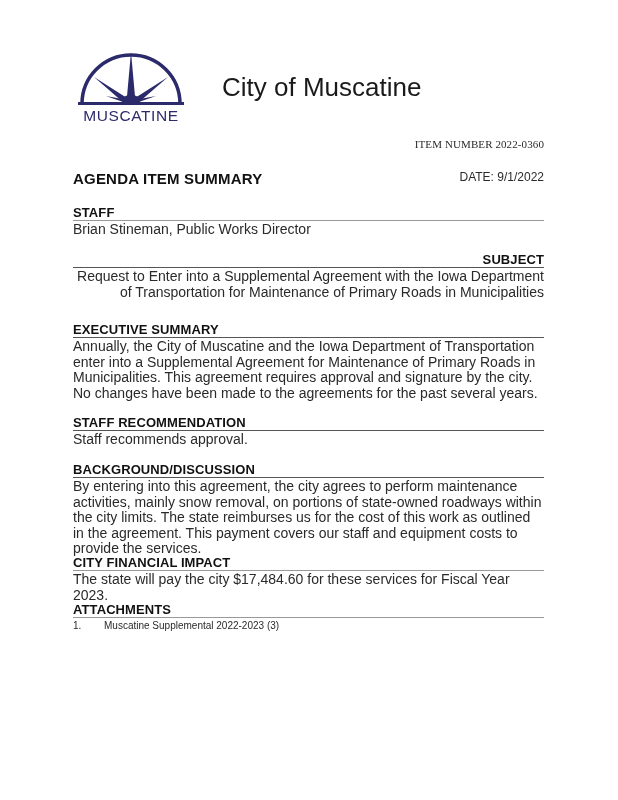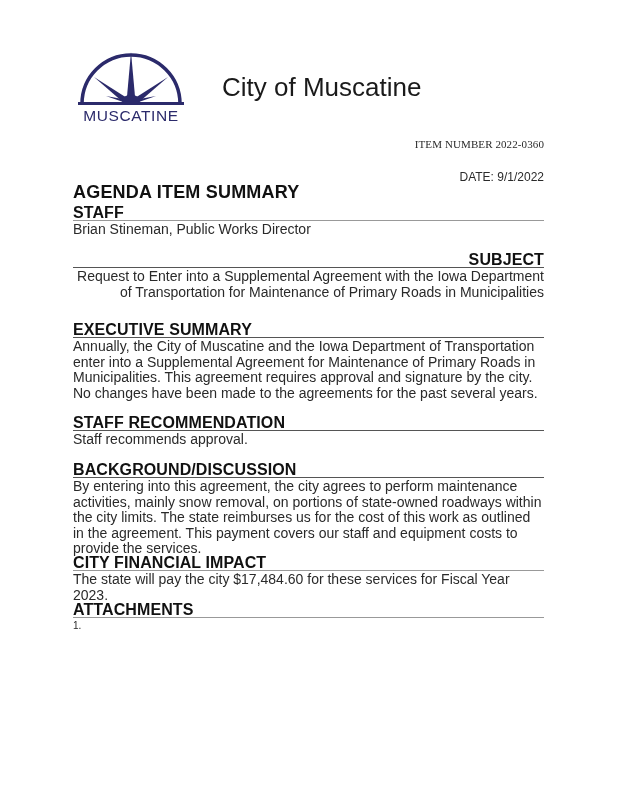--- a/index.html
+++ b/index.html
@@ -41,40 +41,39 @@
       top: 138px;
       font-size: 11px;
       color: #2a2a2a;
       letter-spacing: 0.1px;
       font-family: Liberation Serif, serif;
     }
     .doc-title {
       position: absolute;
       left: 73px;
       top: 170px;
-      font-size: 18px;
+      font-size: 15px;
       font-weight: bold;
       color: #111;
       letter-spacing: 0.2px;
-      margin-top: 12px;
     }
     .date {
       position: absolute;
       right: 74px;
       top: 170px;
       font-size: 12px;
       color: #2a2a2a;
     }
     .section {
       position: absolute;
       left: 73px;
       width: 471px;
     }
     .section-heading {
-      font-size: 16px;
+      font-size: 13px;
       font-weight: bold;
       color: #111;
       padding-bottom: 1px;
       border-bottom: 1px solid #555;
       line-height: 12px;
       letter-spacing: 0.1px;
     }
     .section-heading.light {
       border-bottom: 1.5px solid #999;
     }
@@ -153,16 +152,17 @@
 
   <div class="section" style="top:557px;">
     <div class="section-heading light">CITY FINANCIAL IMPACT</div>
     <div class="section-body">The state will pay the city $17,484.60 for these services for Fiscal Year 2023.</div>
   </div>
 
   <div class="section" style="top:604px;">
     <div class="section-heading light">ATTACHMENTS</div>
     <div class="attachment-row">
       <span class="attachment-num">1.</span>
+      <span>Muscatine Supplemental 2022-2023 (3)</span>
     </div>
   </div>
 
 </div>
 
 </body></html>

